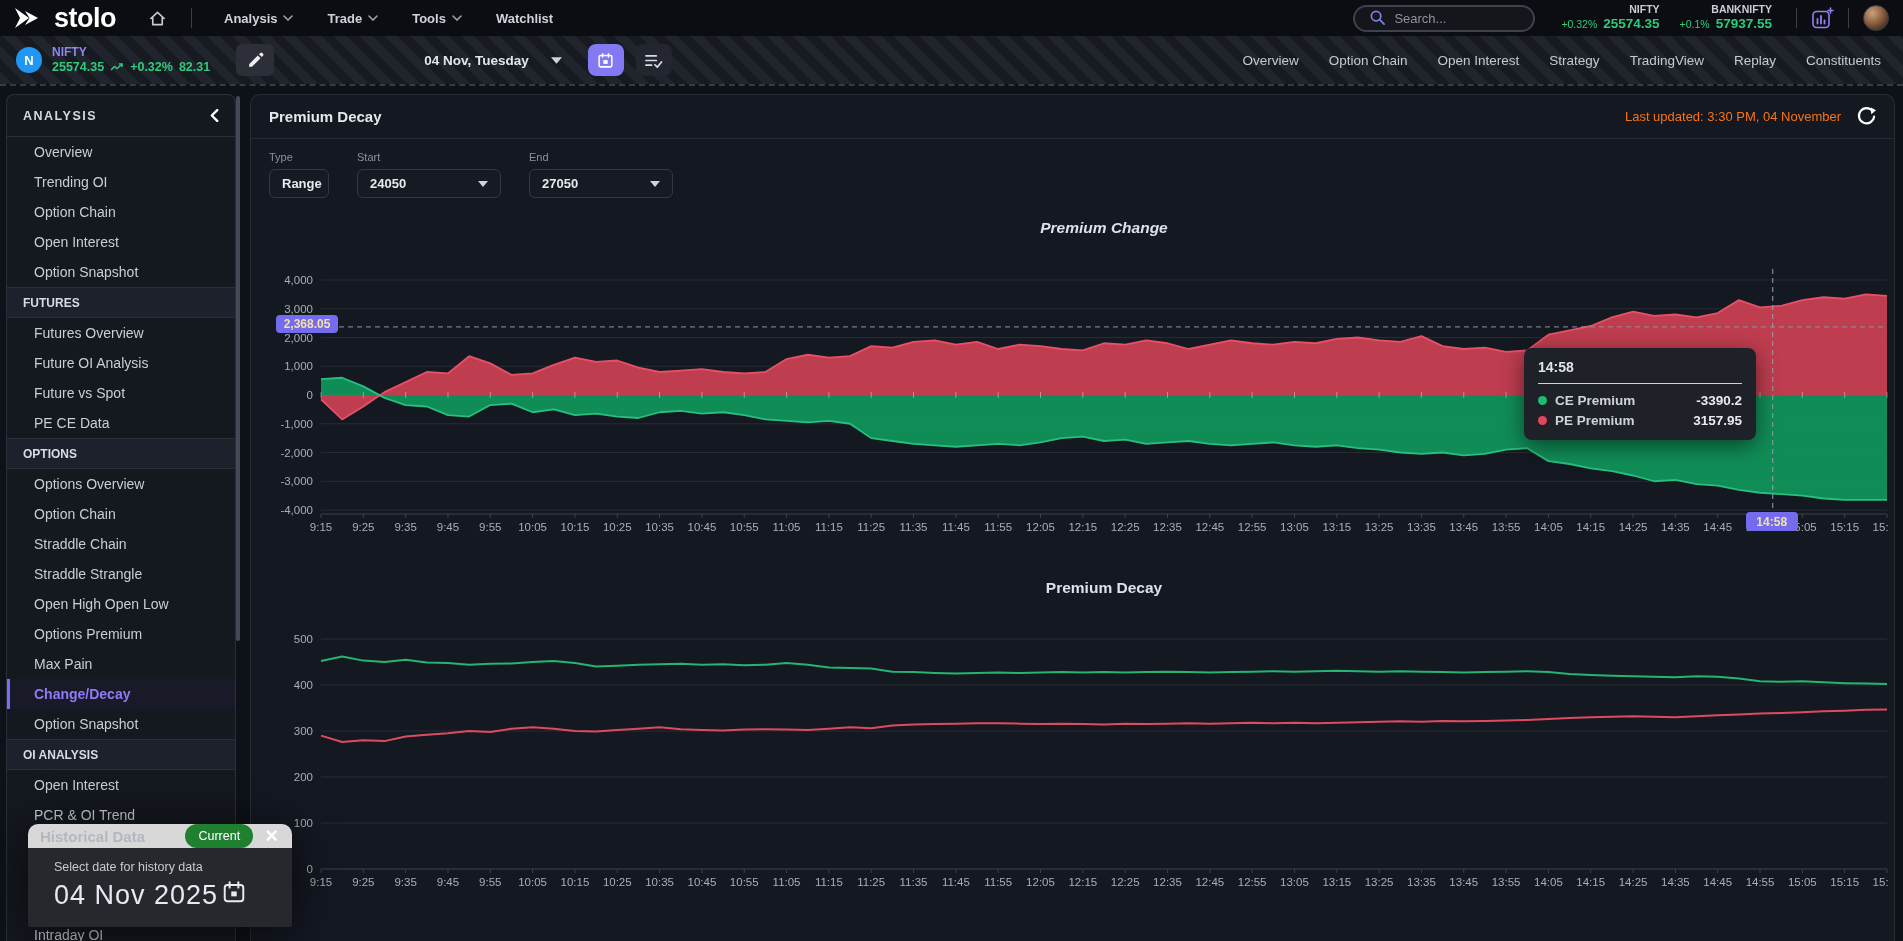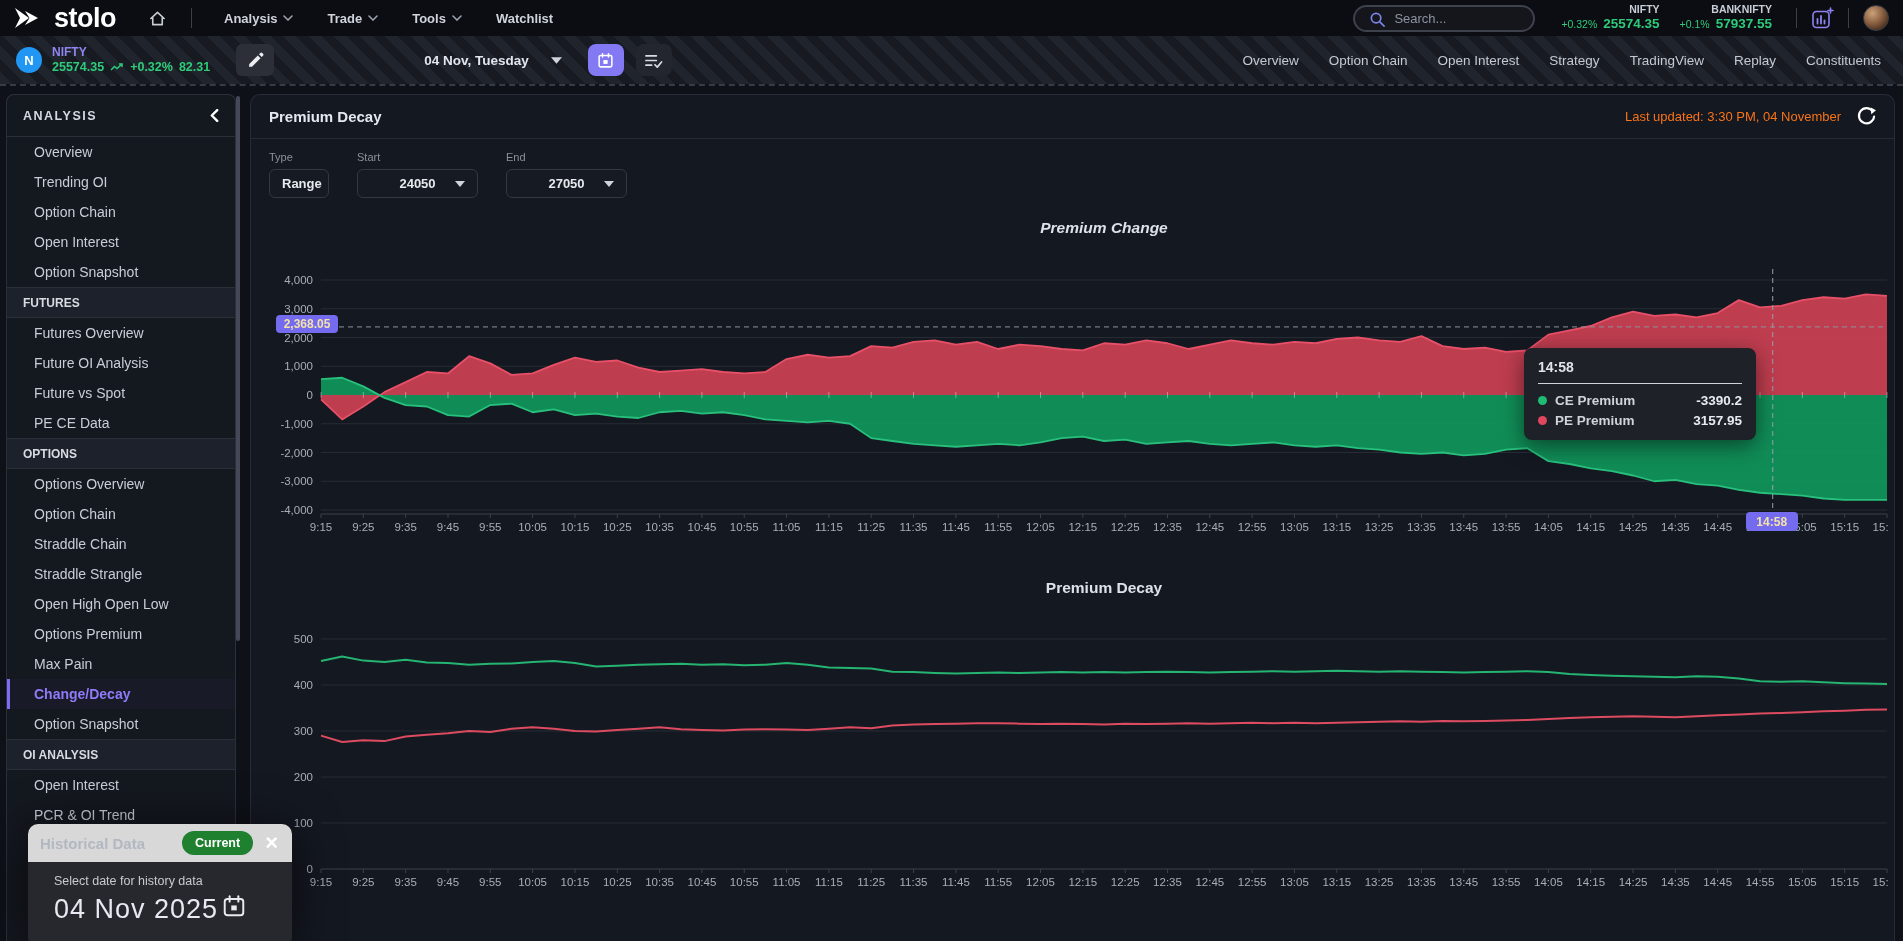--- a/index.html
+++ b/index.html
@@ -11,21 +11,21 @@
   .vdiv { width:1px; height:20px; background:#3a3f49; margin:0 14px; }
   .spacer { flex:1; }
 
   
   .topbar { height:36px; background:#0b0d12; display:flex; align-items:center; padding:0 14px; }
   .brand { display:flex; align-items:center; gap:6px; margin-right:22px; }
   .brand-text { font-size:27px; font-weight:bold; color:#ffffff; letter-spacing:-0.5px;margin-left:8px; }
   .home-btn { display:flex; align-items:center; padding:4px 10px; cursor:pointer; }
   .nav-items { display:flex; align-items:center; gap:34px; margin-left:18px; }
   .nav-item { display:flex; align-items:center; gap:6px; font-size:13px; font-weight:bold; color:#cfd3db; cursor:pointer; }
-  .search-pill { display:flex; align-items:flex-start; gap:8px; border:2px solid #3d424d; border-radius:16px;
+  .search-pill { display:flex; align-items:flex-end; gap:8px; border:2px solid #3d424d; border-radius:16px;
     background:#14161c; padding:4px 14px; width:182px; height:27px; margin-right:16px; }
   .search-pill span { font-size:13px; color:#8d93a0; }
   .ticker { display:flex; flex-direction:column; align-items:flex-end; margin:0 10px; line-height:1.25; }
   .ticker .tk-name { font-size:10.5px; font-weight:bold; color:#c9cdd6; }
   .ticker .tk-row { display:flex; align-items:baseline; gap:6px; }
   .ticker .tk-chg { font-size:10.5px; color:#2ecc7a; }
   .ticker .tk-val { font-size:13.5px; font-weight:bold; color:#2ecc7a; }
   .icon-btn { display:flex; align-items:center; justify-content:center; cursor:pointer; }
   .avatar { width:26px; height:26px; border-radius:50%; border:1px solid #3a3f49;
     background:radial-gradient(circle at 35% 30%, #caa27a 0%, #8a5f41 45%, #3a2718 85%); }
@@ -65,21 +65,21 @@
   .main-title { font-size:15px; font-weight:bold; color:#e4e7ed; }
   .updated { font-size:13px; color:#f97316; margin-right:16px; }
 
   .filters { position:absolute; left:18px; top:56px; display:flex; gap:28px; }
   .fgroup { display:flex; flex-direction:column; gap:6px; }
   .flabel { font-size:11px; color:#8b919c; }
   .fbox { height:29px; background:#161a22; border:1px solid #333845; border-radius:6px;
     display:flex; align-items:center; justify-content:space-between; padding:0 12px; cursor:pointer;
     font-size:13px; font-weight:bold; color:#e6e9ee; gap:14px; }
   .fbox.small { width:60px; }
-  .fbox.wide  { width:121px; justify-content:center; position:relative; }
+  .fbox.wide  { width:144px; justify-content:flex-start; position:relative; }
   .fbox.wide b { font-weight:bold; }
   .fbox.wide .caret-abs { position:absolute; right:12px; }
 
   .chart-title { position:absolute; left:70px; width:1566px; text-align:center;
     font-size:15.5px; font-weight:bold; color:#dde1e9; }
   #title1 { top:124px;font-style:italic; }
   #title2 { top:484px; }
   #svg1 { position:absolute; left:8px; top:160px; }
   #svg2 { position:absolute; left:8px; top:520px; }
 
@@ -92,23 +92,23 @@
     border-radius:8px; padding:11px 14px 12px 14px; z-index:6; box-shadow:0 6px 22px rgba(0,0,0,.5); }
   .tt-time { font-size:14px; font-weight:bold; color:#dfe3ea; margin-bottom:8px; }
   .tt-div { height:1px; background:#cfd3da; margin-bottom:9px; }
   .tt-row { display:flex; align-items:center; gap:8px; margin-top:5px; }
   .tt-dot { width:9px; height:9px; border-radius:50%; }
   .tt-label { font-size:13.5px; font-weight:bold; color:#cfd3da; }
   .tt-val { margin-left:auto; font-size:13.5px; font-weight:bold; color:#e8ebf0; }
 
   
   .popup { position:absolute; left:28px; top:824px; width:264px; z-index:20; filter:drop-shadow(0 6px 24px rgba(0,0,0,.65)); }
-  .popup-head { height:38px; background:#d8d8d8; border-radius:10px 10px 0 0; display:flex; align-items:center; padding:0 12px 0 12px; gap:10px; }
+  .popup-head { height:24px; background:#d8d8d8; border-radius:10px 10px 0 0; display:flex; align-items:center; padding:0 12px 0 12px; gap:10px; }
   .popup-title { font-size:15px; font-weight:bold; color:#b2b8c2; flex:1; }
-  .current-btn { background:#1f8030; color:#fff; font-size:12.5px; font-weight:bold; border:none;
+  .current-btn { background:#1f8030; color:#fff; font-size:12.5px; font-weight:normal; border:none;
     border-radius:14px; padding:5px 13px; cursor:pointer; }
   .popup-close { font-size:22px; color:#ffffff; line-height:1; cursor:pointer; padding:0 2px; font-weight:bold; }
   .popup-body { background:#26282d; height:79px; padding:12px 0 0 26px; border-radius:0 0 2px 2px; overflow:hidden; }
   .popup-hint { font-size:12.5px; color:#c6cad1; margin-bottom:6px; }
   .popup-date-row { display:flex; align-items:flex-start; gap:4px; }
   .popup-date { font-size:27px; color:#eae8f3; letter-spacing:1px; }
 
   svg text { font-family:"Liberation Sans", sans-serif; }
 </style>
 </head>

